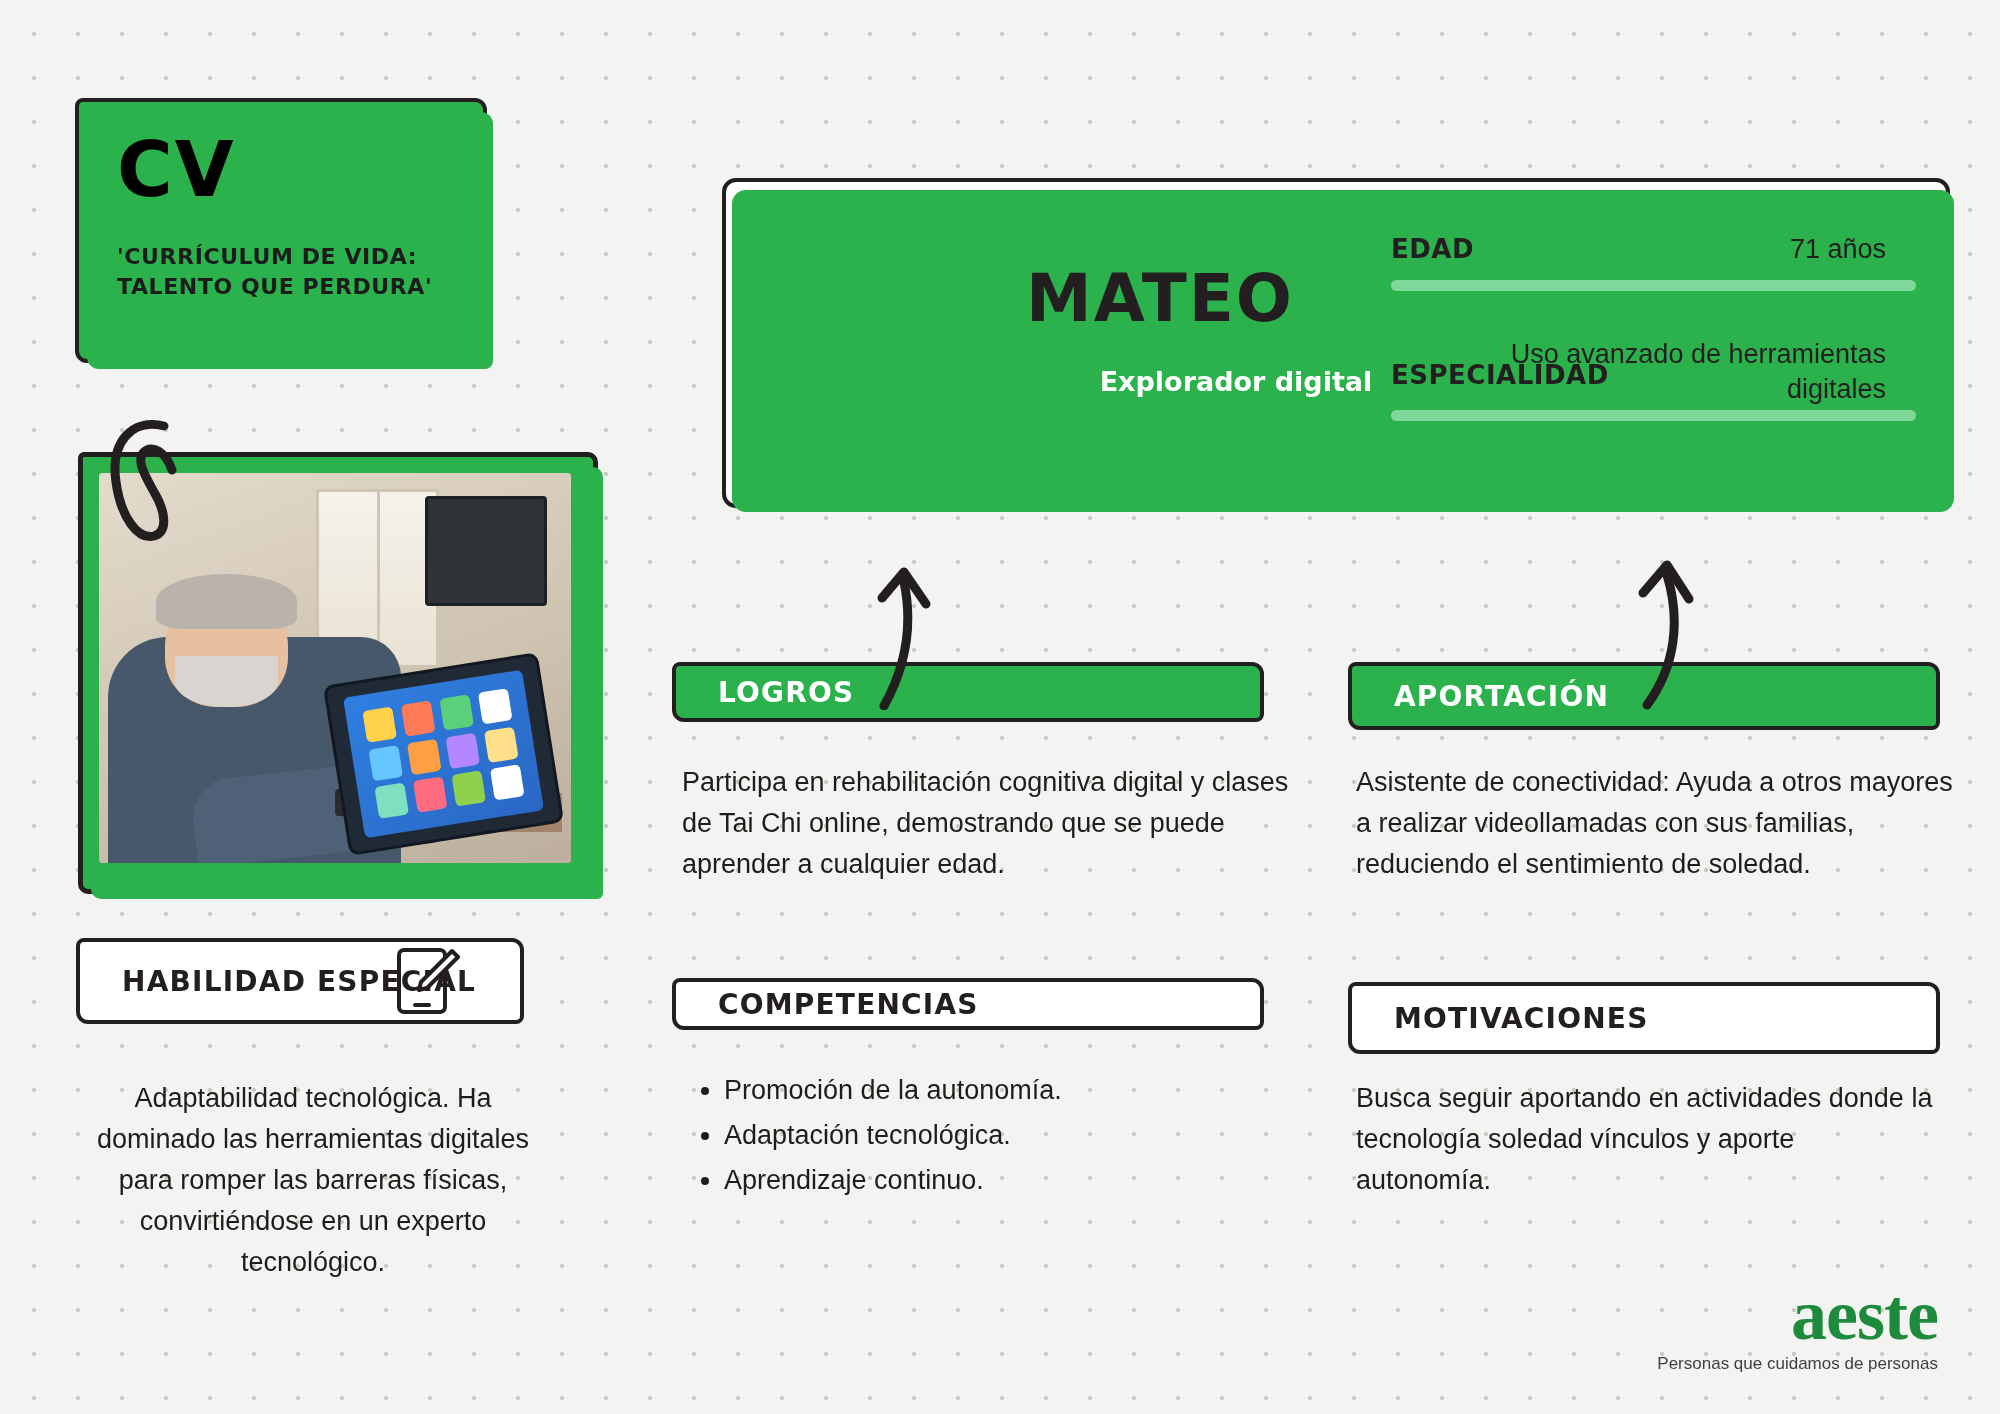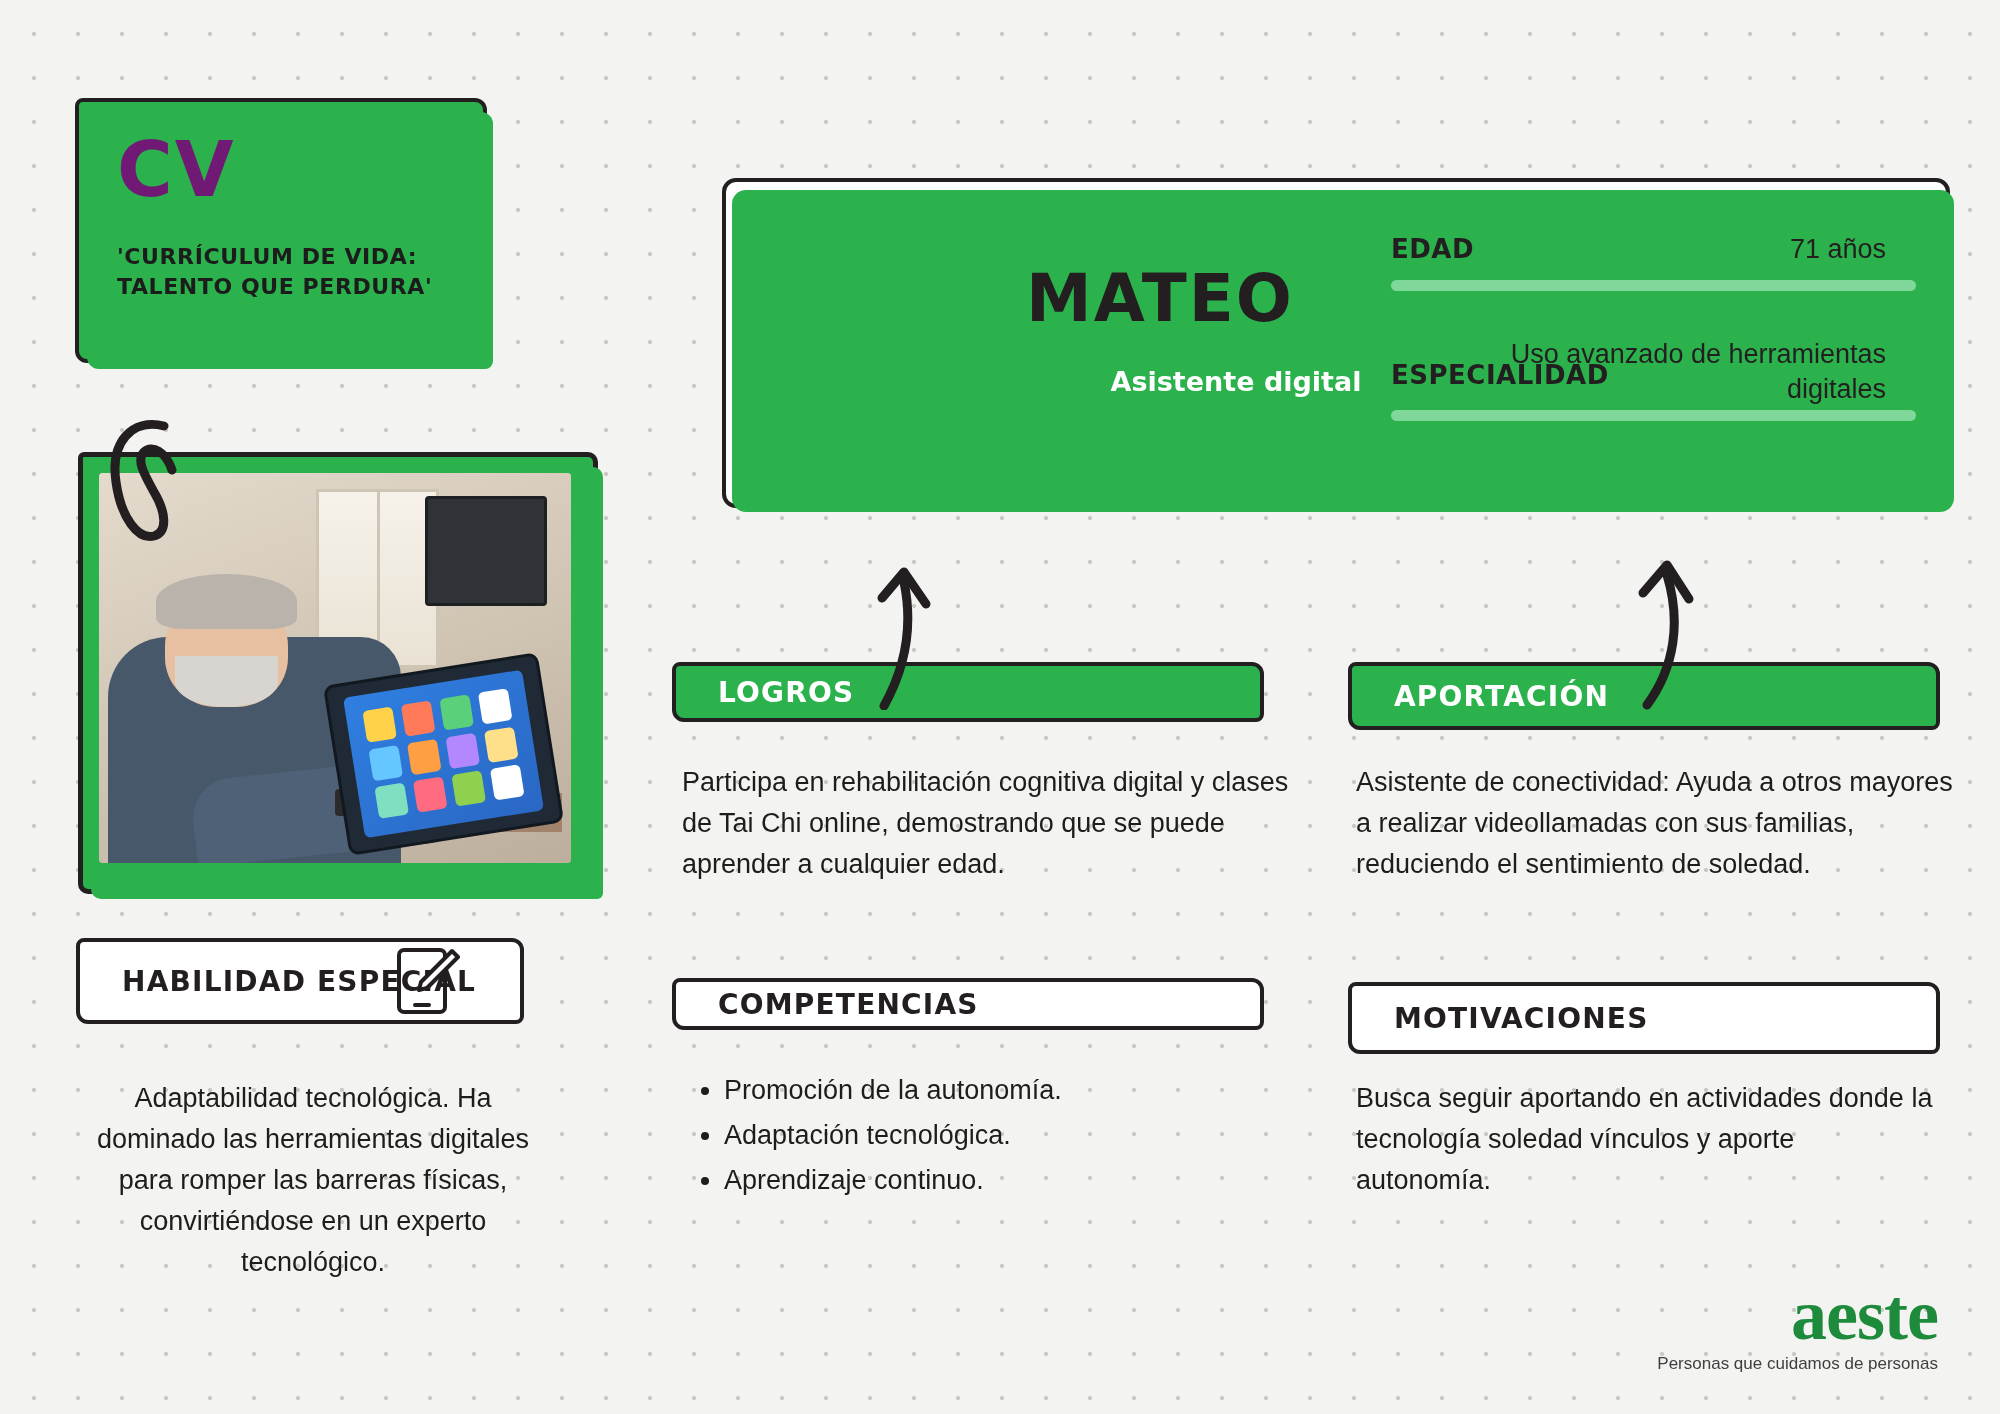--- a/index.html
+++ b/index.html
@@ -61,21 +61,21 @@
     left: 75px; top: 98px; width: 412px; height: 265px;
     z-index: 3;
   }
   .cv-title {
     position: absolute;
     left: 38px; top: 30px;
     font-family: "DejaVu Sans", sans-serif;
     font-weight: bold;
     font-size: 76px;
     letter-spacing: 2px;
-    color: #701a75;
+    color: #000000;
     line-height: 1;
   }
   .cv-sub {
     position: absolute;
     left: 38px; top: 140px;
     width: 340px;
     font-family: "DejaVu Sans", sans-serif;
     font-weight: bold;
     font-size: 22px;
     letter-spacing: 0.6px;
@@ -322,21 +322,21 @@
     </div>
   </div>
 
   <svg id="paperclip" viewBox="0 0 110 170">
     <path d="M72 18 C 40 10, 18 34, 24 74 C 29 110, 46 132, 62 128 C 76 124, 74 104, 62 84
              C 52 66, 44 52, 52 44 C 60 36, 74 44, 80 62" fill="none" stroke="#231f20" stroke-width="9" stroke-linecap="round"></path>
   </svg>
 
   <div class="sketch" id="name-card">
     <div class="name-text">MATEO</div>
-    <div class="role-pill">Asistente digital</div>
+    <div class="role-pill">Explorador digital</div>
 
     <div class="field-label" style="left:665px; top:52px;">EDAD</div>
     <div class="field-value" style="right:60px; top:50px; width:420px;">71 años</div>
     <div class="field-rule" style="left:665px; top:98px; width:525px;"></div>
 
     <div class="field-label" style="left:665px; top:178px;">ESPECIALIDAD</div>
     <div class="field-value" style="right:60px; top:155px; width:420px;">Uso avanzado de herramientas digitales</div>
     <div class="field-rule" style="left:665px; top:228px; width:525px;"></div>
   </div>
 

